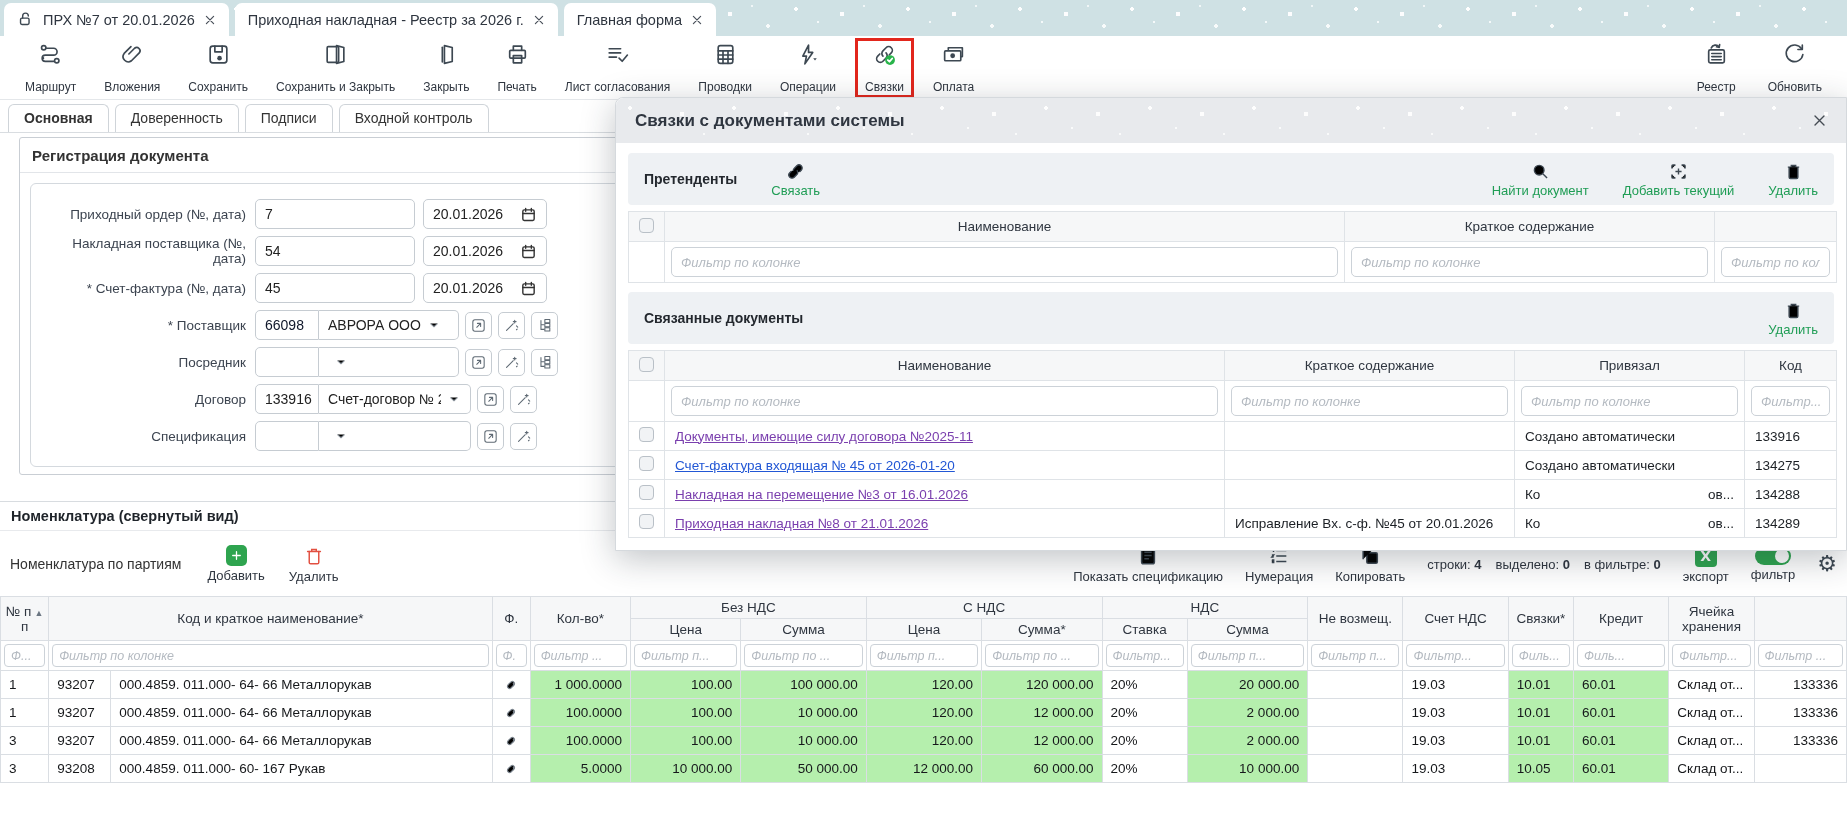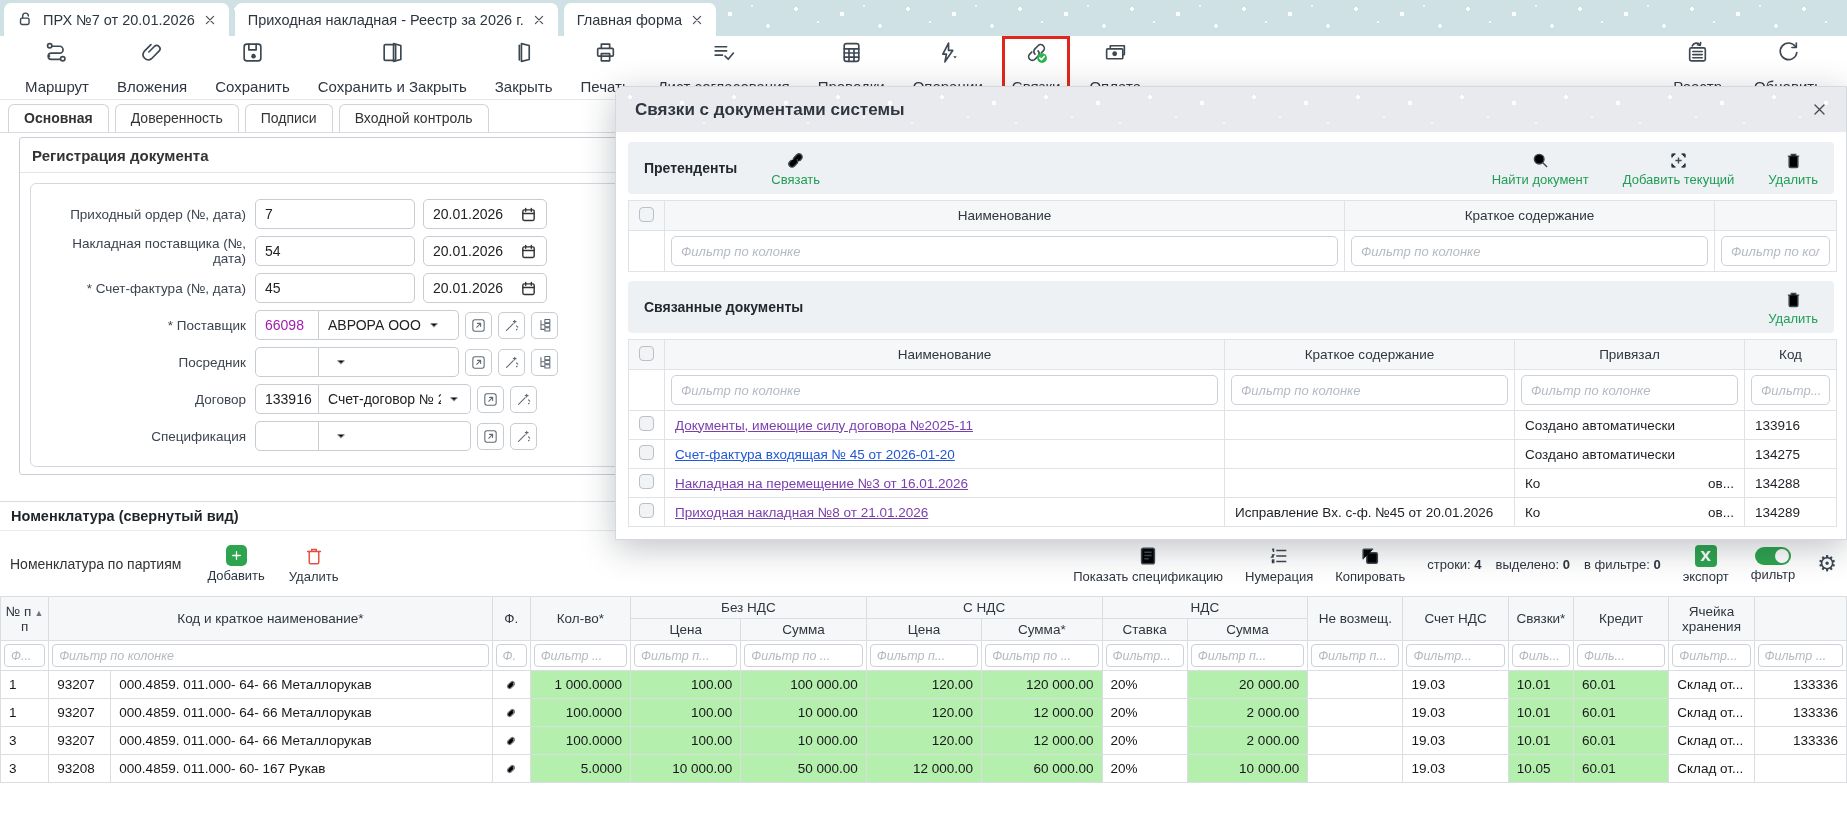--- a/index.html
+++ b/index.html
@@ -33,21 +33,21 @@
   .ic, .mi, .xi { stroke-linecap:round; stroke-linejoin:round; fill:none; }
 
   
   .toolbar {
     position:absolute; left:0; top:36px; width:100%; height:64px;
     background:#fff; border-bottom:1px solid #e4e7ea;
     display:flex; align-items:center; padding:0 16px; gap:10px;
   }
   .tb-item {
     display:flex; flex-direction:column; align-items:center; justify-content:center;
-    gap:13px; font-size:15px; color:#2f3640; padding:3px 9px; cursor:pointer; white-space:nowrap;
+    gap:13px; font-size:12px; color:#2f3640; padding:3px 9px; cursor:pointer; white-space:nowrap;
   }
   .tb-item svg { width:25px; height:25px; stroke:#3d4852; stroke-width:1.6; }
   .tb-item.hl { border:3px solid #e2261c; padding:1px 7px; }
   .tb-right { margin-left:auto; display:flex; gap:14px; }
 
   
   .form-tabs {
     position:absolute; left:0; top:104px; width:100%; height:29px;
     display:flex; gap:6px; padding:0 8px; border-bottom:1px solid #d9dde1;
   }
@@ -65,21 +65,21 @@
   .reg-title { font-weight:bold; font-size:15px; padding:9px 12px 8px; border-bottom:1px solid #e2e5e9; }
   .reg-fieldset { margin:10px 10px 0 10px; border:1px solid #d4d9de; border-radius:6px; padding:8px 6px; }
   .frow { display:flex; align-items:center; margin:7px 0; }
   .flabel { width:218px; text-align:right; padding-right:9px; font-size:13.5px; color:#3c4450; flex:none; }
   .tinput {
     height:30px; border:1px solid #c6ccd2; border-radius:5px; background:#fff;
     display:flex; align-items:center; padding:0 9px; font-size:14px; color:#222;
   }
   .w160 { width:160px; }
   .datebox { width:124px; margin-left:8px; justify-content:space-between;text-align:center; }
-  .codebox { width:64px; color:#a21caf; border-radius:5px 0 0 5px; }
+  .codebox { width:64px; color:#0f172a; border-radius:5px 0 0 5px; }
   .namebox { border-left:none; border-radius:0 5px 5px 0; overflow:hidden; white-space:nowrap; }
   .nb140 { width:140px; } .nb152 { width:152px; }
   .ibtn {
     width:27px; height:27px; border:1px solid #c6ccd2; border-radius:5px; background:#fff;
     display:flex; align-items:center; justify-content:center; margin-left:6px; cursor:pointer; flex:none;
   }
   .mi { width:17px; height:17px; stroke:#5f6a74; stroke-width:1.5; }
   .ch { width:14px; height:14px; stroke:#8a929b; stroke-width:1.8; flex:none; margin-left:6px; }
   .nmtxt { overflow:hidden; text-overflow:clip; white-space:nowrap; }
 
@@ -120,21 +120,21 @@
   .fin::placeholder { color:#b4bac1; font-style:italic; }
   .grid td.g { background:#b5efad; }
   .grid td.r { text-align:right; }
   .grid td.c { text-align:center; padding:4px 2px; }
   .th-num { font-size:12.5px; }
   .sort { color:#6b7682; font-size:9px; margin-left:3px; }
   .fi-ic { width:16px; height:16px; stroke:#7b848d; stroke-width:1.7; vertical-align:middle; }
 
   
   .modal {
-    position:absolute; left:615px; top:86px; width:1232px;
+    position:absolute; left:615px; top:97px; width:1232px;
     background:#fff; border:1px solid #d5d9dd; border-radius:8px 0 0 0;
     box-shadow:0 8px 34px rgba(30,40,50,.28); z-index:10;
   }
   .modal-header {
     height:45px; border-radius:8px 0 0 0; display:flex; align-items:center; padding:0 19px;
     font-size:17px; font-weight:600; color:#2f3640;
     background-color:#e8eaed;
     background-image:
       radial-gradient(circle 2px at 14px 10px, rgba(255,255,255,.95) 99%, transparent),
       radial-gradient(circle 1.5px at 40px 30px, rgba(255,255,255,.8) 99%, transparent),

